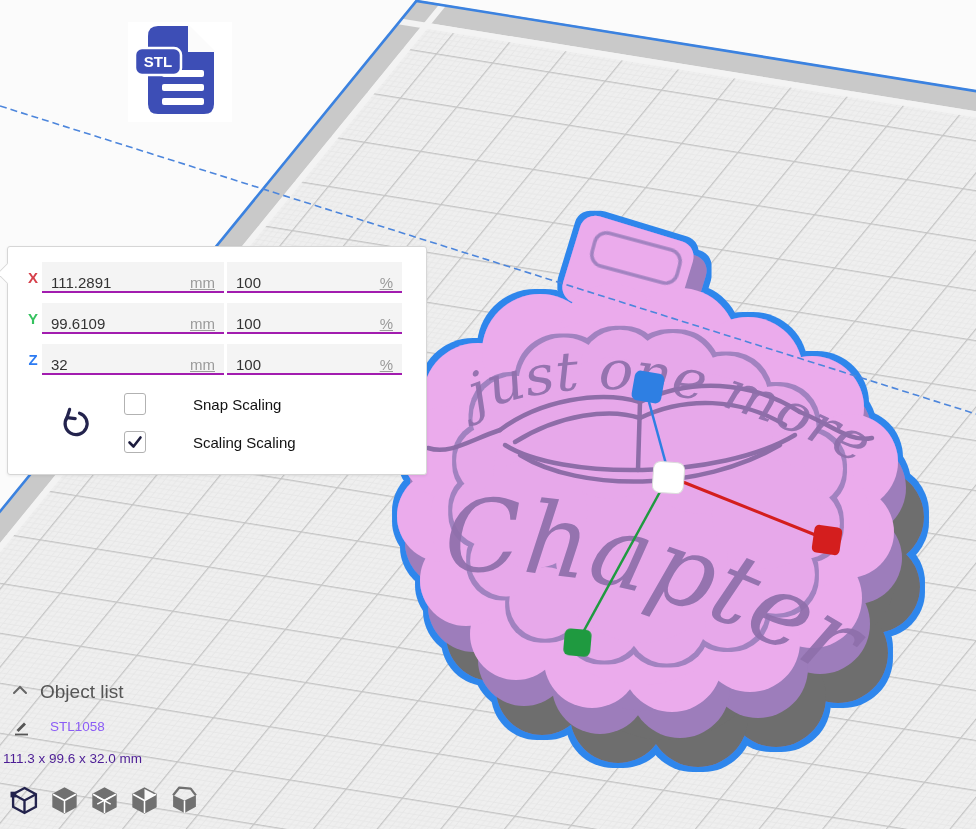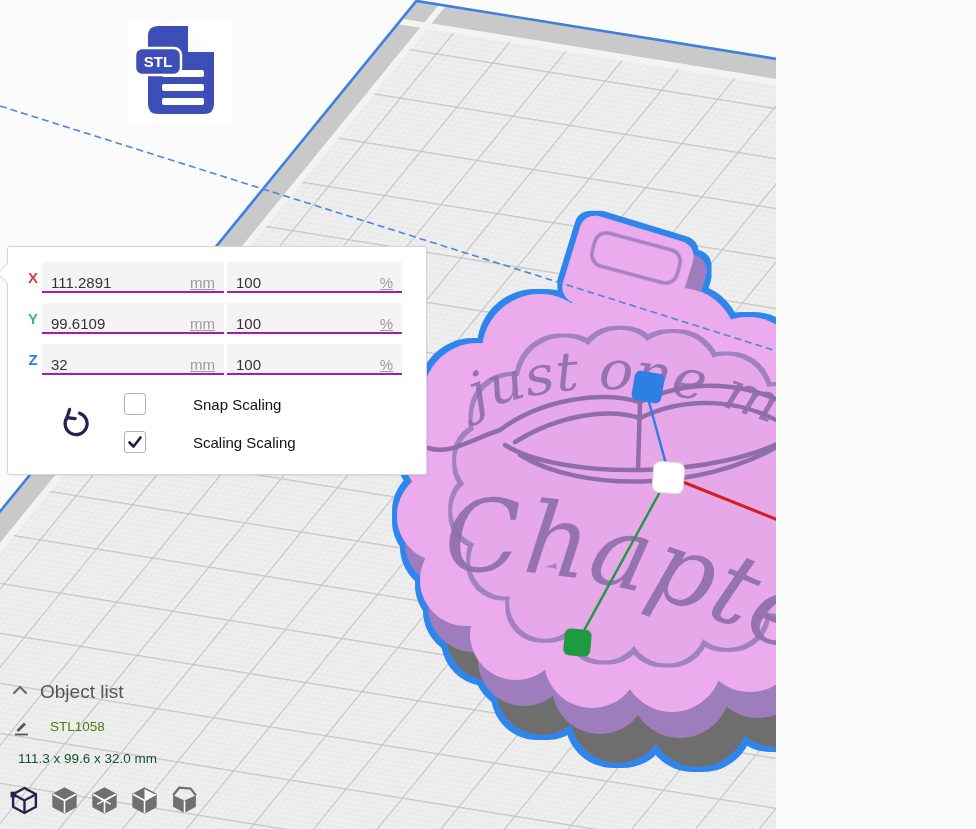--- a/index.html
+++ b/index.html
@@ -1,16 +1,16 @@
 <!DOCTYPE html>
 <html><head>
 <meta charset="utf-8">
 <style>
   html,body{margin:0;padding:0;background:#fbfbfb;}
-  #stage{position:relative;width:776px;height:829px;overflow:hidden;background:#fbfbfb;
+  #stage{position:relative;width:976px;height:829px;overflow:hidden;background:#fbfbfb;
          font-family:"Liberation Sans",sans-serif;}
   #scene{position:absolute;left:0;top:0;}
 
   
   .scale-panel{position:absolute;left:7px;top:246px;width:418px;height:227px;background:#ffffff;
     border:1px solid #d6d6d6;border-radius:3px;box-shadow:0 1px 3px rgba(0,0,0,.07);}
   .panel-notch{position:absolute;left:-8px;top:19px;width:14px;height:14px;background:#fff;
     border-left:1px solid #d6d6d6;border-bottom:1px solid #d6d6d6;transform:rotate(45deg);}
   .srow{position:absolute;left:0;width:100%;height:31px;}
   .axis-label{position:absolute;left:15px;top:0;width:20px;text-align:center;
@@ -31,22 +31,22 @@
 
   
   .file-chip{position:absolute;left:128px;top:22px;width:104px;height:100px;background:#ffffff;
     display:flex;align-items:center;justify-content:center;}
 
   
   .object-panel{position:absolute;left:0;top:676px;width:280px;}
   .ol-header{position:absolute;left:40px;top:5px;font-size:19px;color:#555;cursor:pointer;}
   .ol-chevron{position:absolute;left:12px;top:8px;cursor:pointer;}
   .ol-pencil{position:absolute;left:13px;top:43px;}
-  .ol-item{position:absolute;left:50px;top:43px;font-size:13.5px;color:#4d7c0f;cursor:pointer;}
-  .ol-dims{position:absolute;left:18px;top:75px;font-size:13.5px;color:#14532d;}
+  .ol-item{position:absolute;left:50px;top:43px;font-size:13.5px;color:#8b5cf6;cursor:pointer;}
+  .ol-dims{position:absolute;left:3px;top:75px;font-size:13.5px;color:#4c1d95;}
   .mesh-bar{position:absolute;left:10px;top:110px;display:flex;gap:11px;}
   .mesh-bar svg{cursor:pointer;}
 </style>
 </head>
 <body>
 
 <div id="stage">
 
   <svg id="scene" width="976" height="829" viewBox="0 0 976 829">
     <defs>

